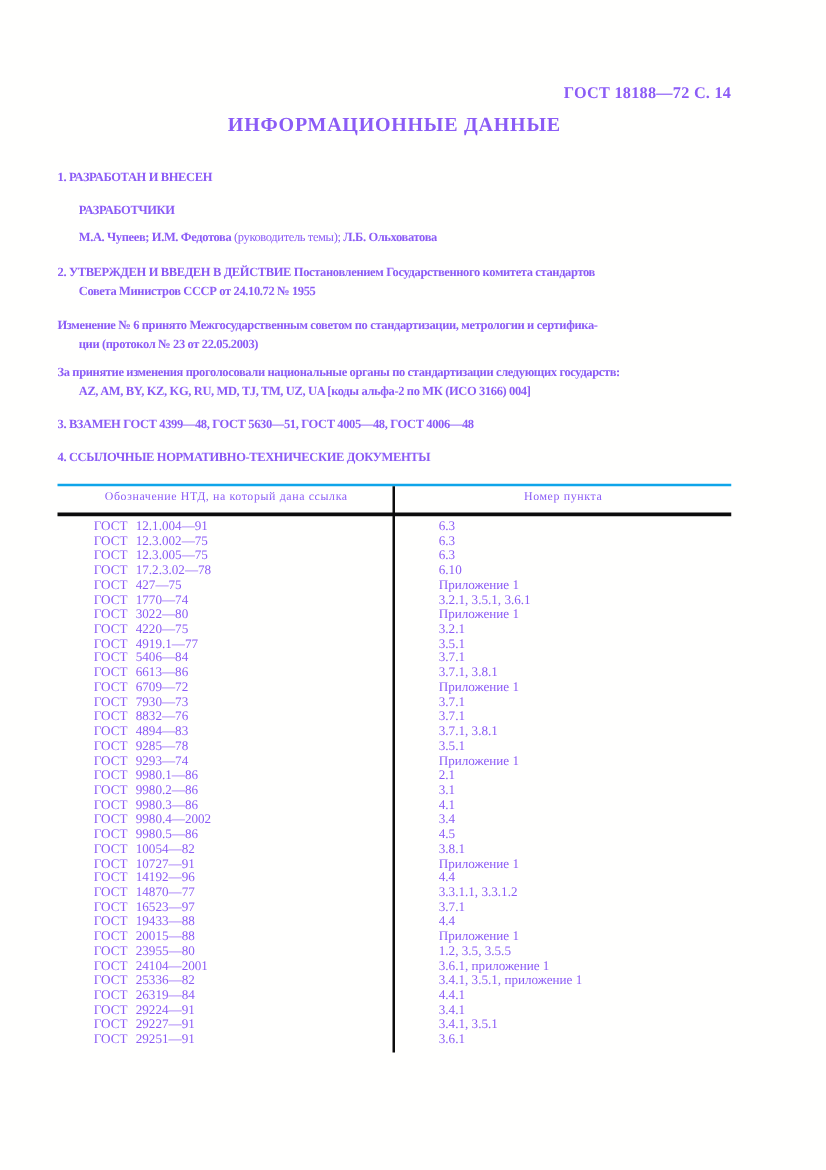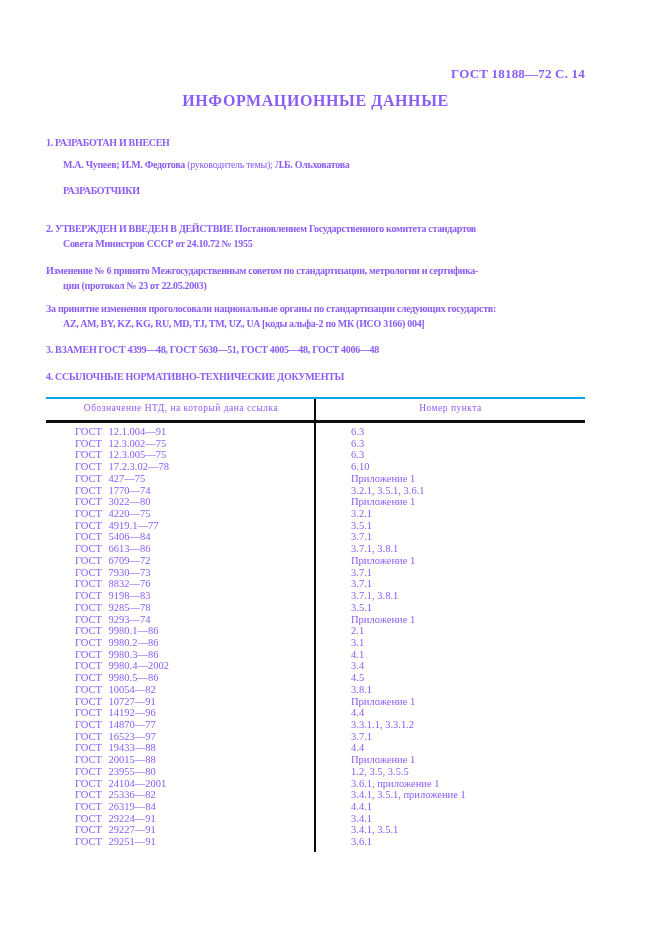--- a/index.html
+++ b/index.html
@@ -33,21 +33,21 @@
     font-weight:bold;
     font-size:10px;
     line-height:15px;
     letter-spacing:-0.3px;
     white-space:nowrap;
   }
   .indent { padding-left:17px; }
   .mt-item1 { margin-top:26px; }
   .mt-devhead { margin-top:11px; }
   .mt-devs { margin-top:7px; }
-  .mt-item2 { margin-top:23px; }
+  .mt-item2 { margin-top:13px; }
   .mt-amend { margin-top:12px; }
   .mt-vote { margin-top:8px; }
   .mt-item3 { margin-top:11px; }
   .mt-item4 { margin-top:12px; }
   .regular-inline { font-weight:normal; }
 
   .ref-table {
     position:relative;
     margin-left:46px;
     margin-top:13px;
@@ -96,23 +96,23 @@
 
 <div class="page">
   <div class="content">
 
     <div class="doc-ref">ГОСТ 18188—72 С. 14</div>
 
     <div class="page-title">ИНФОРМАЦИОННЫЕ ДАННЫЕ</div>
 
     <div class="body-line mt-item1">1. РАЗРАБОТАН И ВНЕСЕН</div>
 
+    <div class="body-line indent mt-devhead">РАЗРАБОТЧИКИ</div>
+
     <div class="body-line indent mt-devs"><span>М.А. Чупеев; И.М. Федотова </span><span class="regular-inline">(руководитель темы); </span><span>Л.Б. Ольховатова</span></div>
-
-    <div class="body-line indent mt-devhead">РАЗРАБОТЧИКИ</div>
 
     <div>
       <div class="body-line mt-item2">2. УТВЕРЖДЕН И ВВЕДЕН В ДЕЙСТВИЕ Постановлением Государственного комитета стандартов</div>
       <div class="body-line indent">Совета Министров СССР от 24.10.72 № 1955</div>
     </div>
 
     <div>
       <div class="body-line mt-amend">Изменение № 6 принято Межгосударственным советом по стандартизации, метрологии и сертифика-</div>
       <div class="body-line indent">ции (протокол № 23 от 22.05.2003)</div>
     </div>
@@ -199,21 +199,21 @@
     <div class="ntd-cell">ГОСТ 7930—73</div>
     <div class="clause-cell">3.7.1</div>
   </div>
 
   <div class="ref-row">
     <div class="ntd-cell">ГОСТ 8832—76</div>
     <div class="clause-cell">3.7.1</div>
   </div>
 
   <div class="ref-row">
-    <div class="ntd-cell">ГОСТ 9198—83</div>
+    <div class="ntd-cell">ГОСТ 4894—83</div>
     <div class="clause-cell">3.7.1, 3.8.1</div>
   </div>
 
   <div class="ref-row">
     <div class="ntd-cell">ГОСТ 9285—78</div>
     <div class="clause-cell">3.5.1</div>
   </div>
 
   <div class="ref-row">
     <div class="ntd-cell">ГОСТ 9293—74</div>

